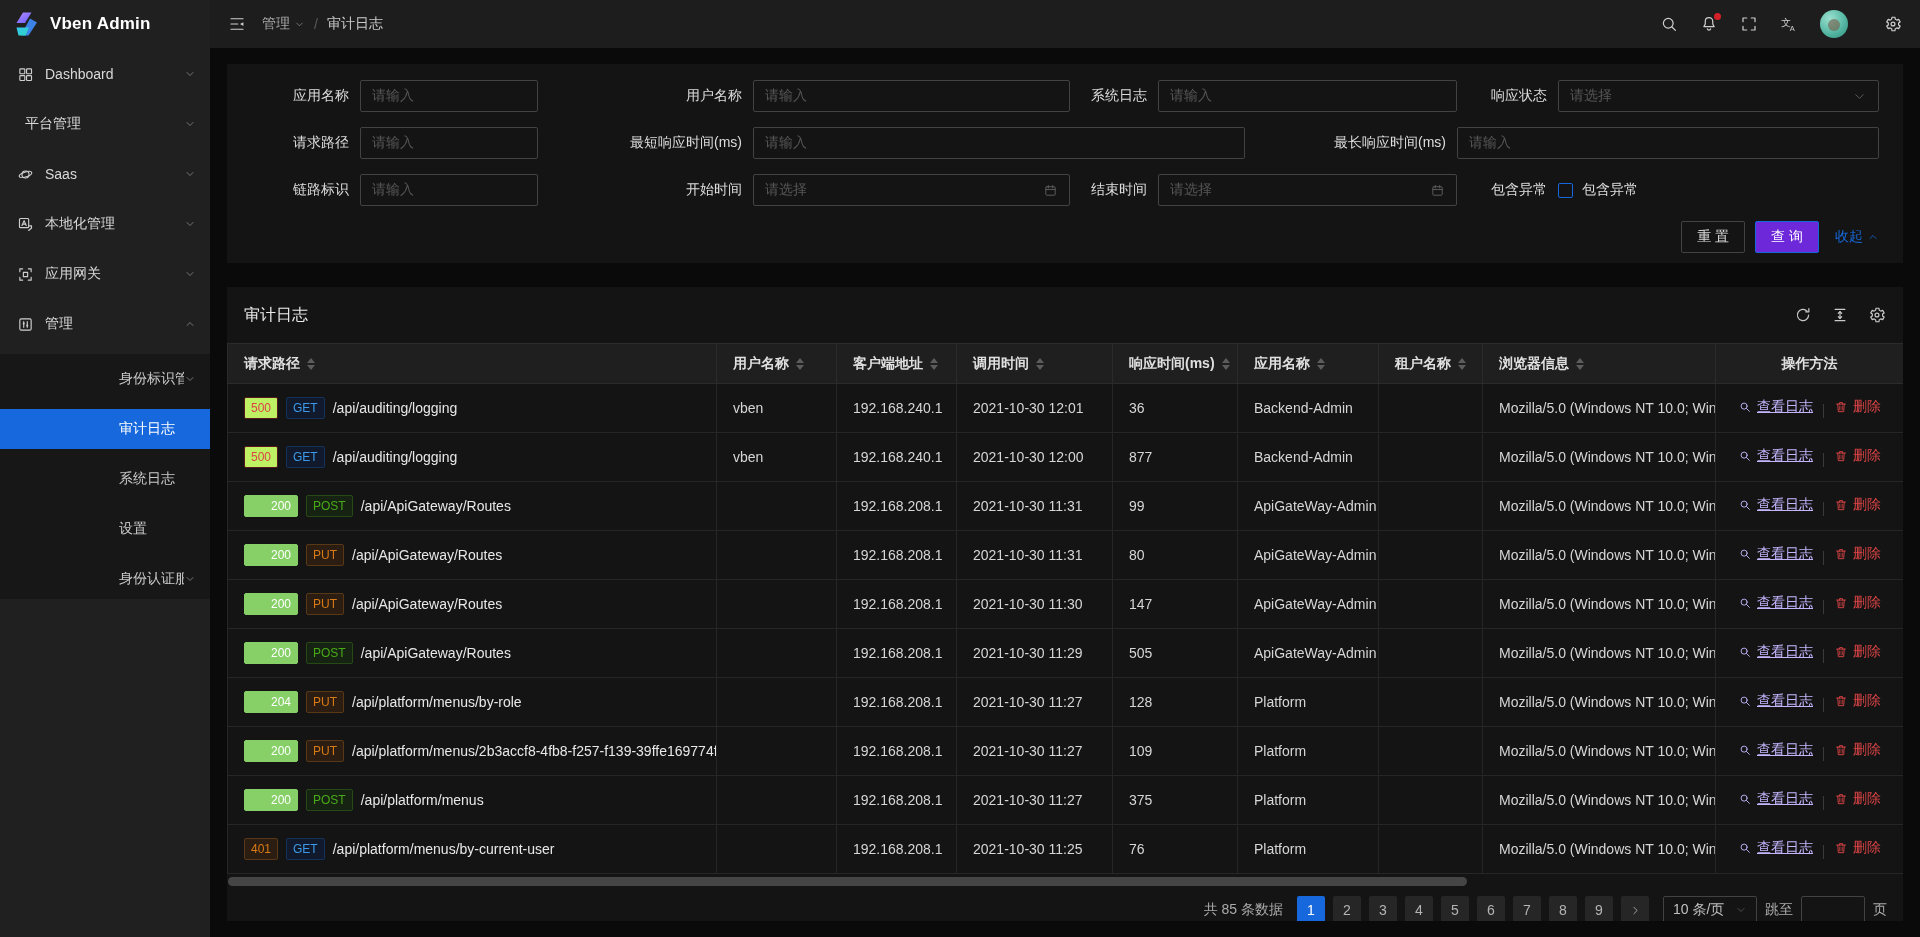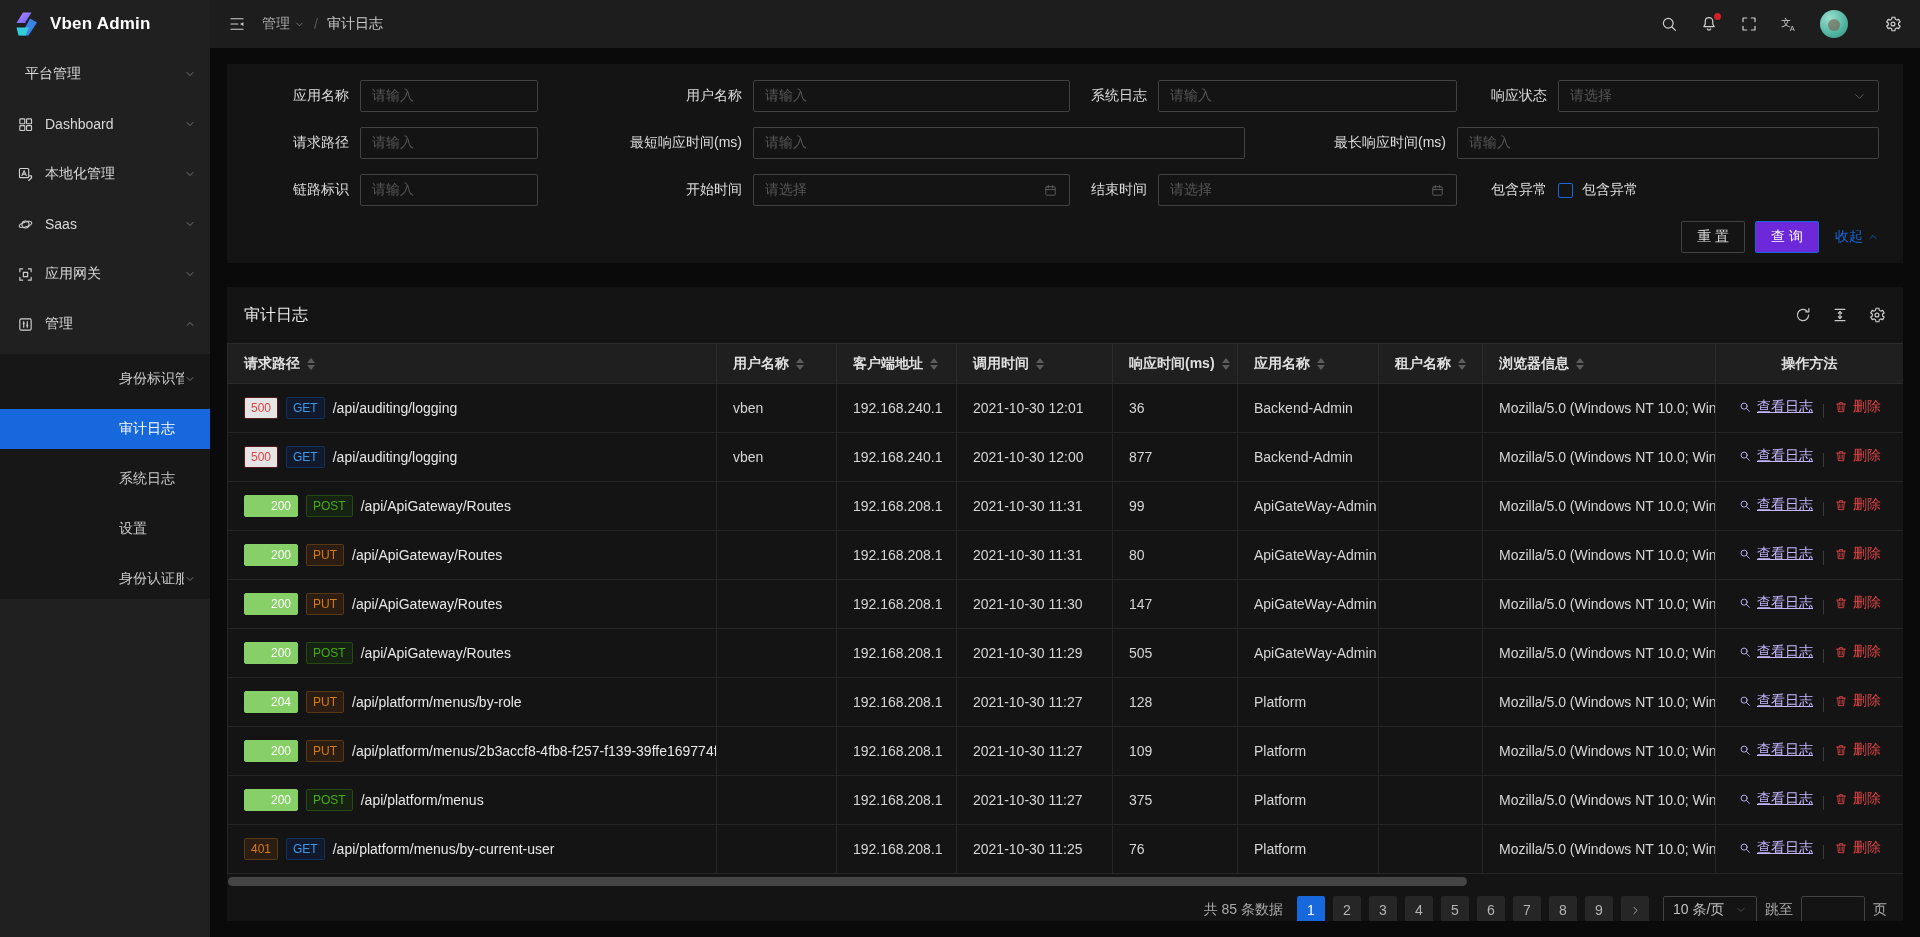--- a/index.html
+++ b/index.html
@@ -82,21 +82,21 @@
   th { height:40px; background:#1f1f1f; border:1px solid #2b2b2b; font-weight:bold; font-size:14px; color:#e0e0e0; text-align:left; padding:0 16px; white-space:nowrap; overflow:hidden; cursor:pointer; }
   th.center { text-align:center; }
   td { height:49px; border:1px solid #262626; padding:0 16px; white-space:nowrap; overflow:hidden; color:#d6d6d6; }
   td.center { text-align:center; padding:0 4px; }
   .th-inner { display:inline-flex; align-items:center; }
   .sorter { display:inline-flex; flex-direction:column; margin-left:7px; gap:2px; }
   .tri-up { width:0; height:0; border-left:4px solid transparent; border-right:4px solid transparent; border-bottom:5px solid #5c5c5c; }
   .tri-down { width:0; height:0; border-left:4px solid transparent; border-right:4px solid transparent; border-top:5px solid #5c5c5c; }
   .badge { display:inline-block; min-width:34px; height:22px; line-height:20px; text-align:center; border-radius:2px; font-size:12px; padding:0 6px; border:1px solid transparent; margin-right:8px; vertical-align:middle; }
   .solid-green   { background:#87d068; border-color:#87d068; color:#ffffff;padding-left:26px; }
-  .outline-red   { background:#e5e5e5; border-color:#58181c; color:#dc4446; }
+  .outline-red   { background:#bef264; border-color:#58181c; color:#dc4446; }
   .outline-orange{ background:#2b1d11; border-color:#593815; color:#d87a16; }
   .outline-blue  { background:#111a2c; border-color:#15325b; color:#3c9ae8; }
   .outline-green { background:#162312; border-color:#274916; color:#49aa19; }
   .path-text { color:#e8e8e8; vertical-align:middle; }
   .action-link { display:inline-flex; align-items:center; gap:5px; cursor:pointer; }
   .action-view { color:#c4b5fd;text-decoration:underline; }
   .action-del { color:#dc4446; }
   .action-link .aicon { width:14px; height:14px; }
   .action-link .aicon svg { width:100%; height:100%; display:block; }
   .act-divider { display:inline-block; width:1px; height:14px; background:#3a3a3a; margin:0 10px; vertical-align:middle; }
@@ -134,67 +134,67 @@
             </linearGradient>
           </defs>
           <path d="M10 2.5h8.5L12 13H3.5z" fill="url(#lg1)"></path>
           <path d="M17 8.5l7 4-8.5 13H8z" fill="#3f8cfa" opacity="0.92"></path>
           <path d="M3.5 17.5h12.5l-3.5 8H5.5z" fill="url(#lg2)"></path>
         </svg>
       </span>
       <span class="logo-title">Vben Admin</span>
     </div>
     <nav class="nav" id="nav">
-        <div class="menu-item no-icon">
-          <span class="mi-label">平台管理</span>
-          <span class="mi-chevron">
-            <svg viewBox="0 0 24 24">
-              <path d="M6 9l6 6 6-6" fill="none" stroke="currentColor" stroke-width="1.6" stroke-linecap="round" stroke-linejoin="round"></path>
-            </svg>
-          </span>
-        </div>
         <div class="menu-item">
           <span class="mi-icon">
             <svg viewBox="0 0 24 24">
               <rect x="4" y="4" width="7" height="7" rx="1" fill="none" stroke="currentColor" stroke-width="1.6" stroke-linecap="round" stroke-linejoin="round"></rect>
               <rect x="13.5" y="4" width="7" height="7" rx="1" fill="none" stroke="currentColor" stroke-width="1.6" stroke-linecap="round" stroke-linejoin="round"></rect>
               <rect x="4" y="13.5" width="7" height="7" rx="1" fill="none" stroke="currentColor" stroke-width="1.6" stroke-linecap="round" stroke-linejoin="round"></rect>
               <rect x="13.5" y="13.5" width="7" height="7" rx="1" fill="none" stroke="currentColor" stroke-width="1.6" stroke-linecap="round" stroke-linejoin="round"></rect>
             </svg>
           </span>
           <span class="mi-label">Dashboard</span>
           <span class="mi-chevron">
             <svg viewBox="0 0 24 24">
               <path d="M6 9l6 6 6-6" fill="none" stroke="currentColor" stroke-width="1.6" stroke-linecap="round" stroke-linejoin="round"></path>
             </svg>
           </span>
         </div>
+        <div class="menu-item no-icon">
+          <span class="mi-label">平台管理</span>
+          <span class="mi-chevron">
+            <svg viewBox="0 0 24 24">
+              <path d="M6 9l6 6 6-6" fill="none" stroke="currentColor" stroke-width="1.6" stroke-linecap="round" stroke-linejoin="round"></path>
+            </svg>
+          </span>
+        </div>
+        <div class="menu-item">
+          <span class="mi-icon">
+            <svg viewBox="0 0 24 24">
+              <circle cx="12" cy="12" r="5" fill="none" stroke="currentColor" stroke-width="1.6" stroke-linecap="round" stroke-linejoin="round"></circle>
+              <ellipse cx="12" cy="12" rx="9.2" ry="3.4" transform="rotate(-18 12 12)" fill="none" stroke="currentColor" stroke-width="1.6" stroke-linecap="round" stroke-linejoin="round"></ellipse>
+            </svg>
+          </span>
+          <span class="mi-label">Saas</span>
+          <span class="mi-chevron">
+            <svg viewBox="0 0 24 24">
+              <path d="M6 9l6 6 6-6" fill="none" stroke="currentColor" stroke-width="1.6" stroke-linecap="round" stroke-linejoin="round"></path>
+            </svg>
+          </span>
+        </div>
         <div class="menu-item">
           <span class="mi-icon">
             <svg viewBox="0 0 24 24">
               <rect x="3.5" y="3.5" width="13" height="13" rx="1.5" fill="none" stroke="currentColor" stroke-width="1.6" stroke-linecap="round" stroke-linejoin="round"></rect>
               <path d="M7 13.5l3-7 3 7M8.2 11.5h3.6" fill="none" stroke="currentColor" stroke-width="1.6" stroke-linecap="round" stroke-linejoin="round"></path>
               <path d="M17.5 14h3v3M20.5 17l-4 3.5" fill="none" stroke="currentColor" stroke-width="1.6" stroke-linecap="round" stroke-linejoin="round"></path>
             </svg>
           </span>
           <span class="mi-label">本地化管理</span>
-          <span class="mi-chevron">
-            <svg viewBox="0 0 24 24">
-              <path d="M6 9l6 6 6-6" fill="none" stroke="currentColor" stroke-width="1.6" stroke-linecap="round" stroke-linejoin="round"></path>
-            </svg>
-          </span>
-        </div>
-        <div class="menu-item">
-          <span class="mi-icon">
-            <svg viewBox="0 0 24 24">
-              <circle cx="12" cy="12" r="5" fill="none" stroke="currentColor" stroke-width="1.6" stroke-linecap="round" stroke-linejoin="round"></circle>
-              <ellipse cx="12" cy="12" rx="9.2" ry="3.4" transform="rotate(-18 12 12)" fill="none" stroke="currentColor" stroke-width="1.6" stroke-linecap="round" stroke-linejoin="round"></ellipse>
-            </svg>
-          </span>
-          <span class="mi-label">Saas</span>
           <span class="mi-chevron">
             <svg viewBox="0 0 24 24">
               <path d="M6 9l6 6 6-6" fill="none" stroke="currentColor" stroke-width="1.6" stroke-linecap="round" stroke-linejoin="round"></path>
             </svg>
           </span>
         </div>
         <div class="menu-item">
           <span class="mi-icon">
             <svg viewBox="0 0 24 24">
               <path d="M8 4H4v4M16 4h4v4M4 16v4h4M20 16v4h-4" fill="none" stroke="currentColor" stroke-width="1.6" stroke-linecap="round" stroke-linejoin="round"></path>

